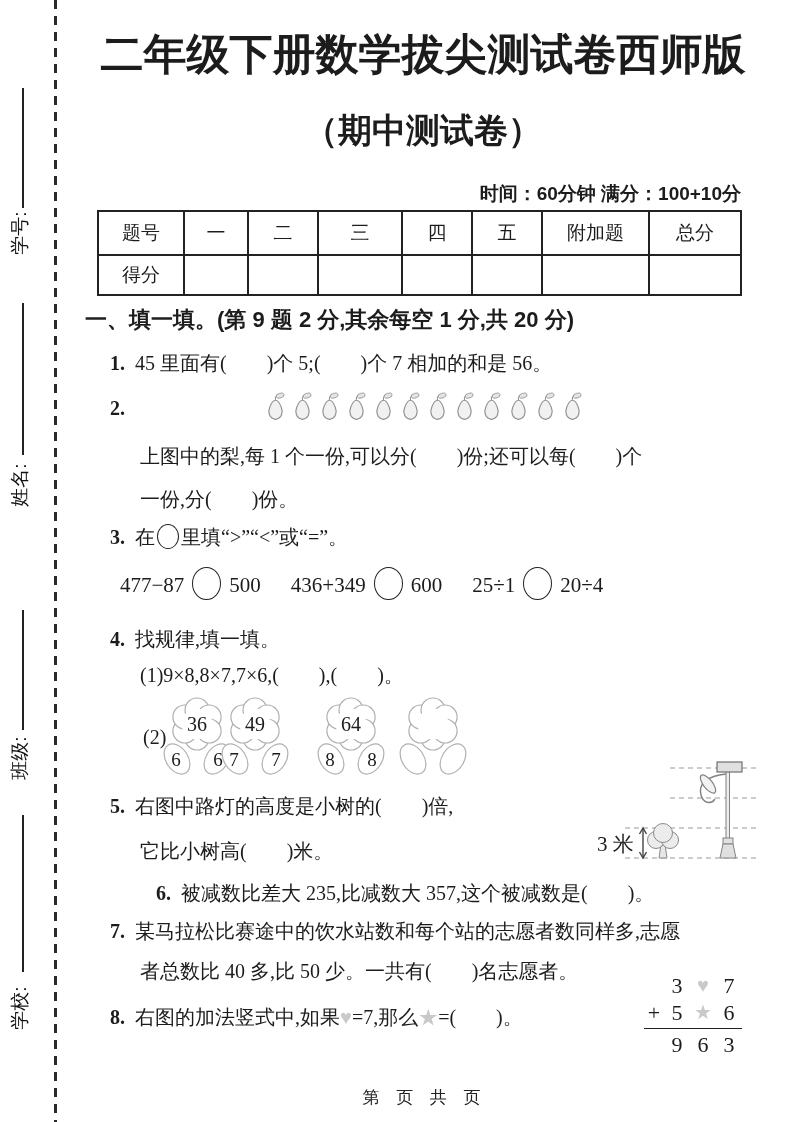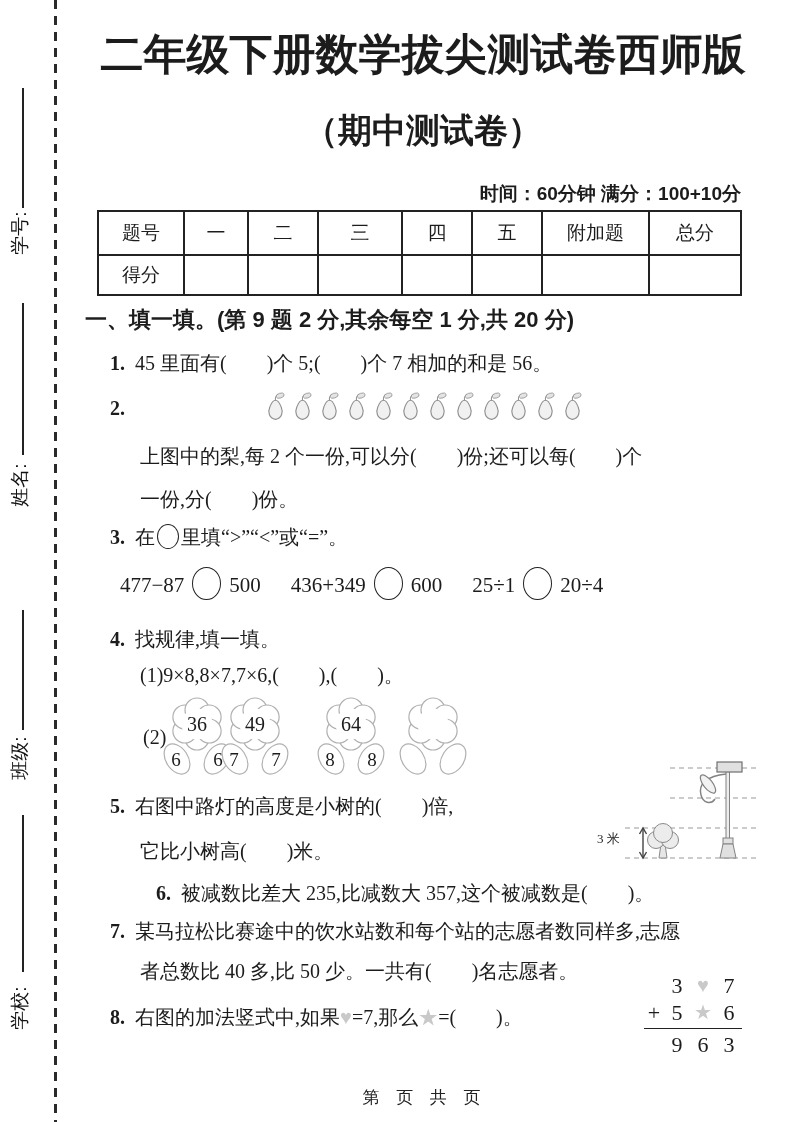--- a/index.html
+++ b/index.html
@@ -49,21 +49,21 @@
     border-radius:50%;vertical-align:-5px;margin:0 2px;}
 
   
   .flower-area{position:absolute;left:0;top:696px;width:793px;height:88px;}
   .sub2-label{position:absolute;left:143px;top:30px;font-size:20px;}
   .flower-group{position:absolute;top:0;width:78px;height:86px;}
   .flower-group svg{width:78px;height:86px;display:block;}
 
   
   .lamp-figure{position:absolute;left:595px;top:750px;width:170px;height:125px;}
-  .fig-label{position:absolute;left:2px;top:80px;font-size:13px;}
+  .fig-label{position:absolute;left:2px;top:80px;font-size:21px;}
 
   
   .addition{position:absolute;left:644px;top:972px;display:grid;
     grid-template-columns:20px 26px 26px 26px;font-size:22px;line-height:27px;}
   .addition span{text-align:center;height:27px;}
   .sum-line{grid-column:1/-1;border-top:1.8px solid #222;height:0;margin:2px 0 2px 0;}
   .gicon{color:#c9c9c9;font-size:20px;}
 
   .footer{position:absolute;left:90px;right:40px;top:1086px;text-align:center;
     font-family:"Liberation Sans",sans-serif;font-size:17px;word-spacing:12px;color:#222;}
@@ -186,21 +186,21 @@
         <path d="M13 9 C10 9 9 12 7.5 15.5 C5.5 20 6.5 26.5 13 27.5 C19.5 26.5 20.5 20 18.5 15.5 C17 12 16 9 13 9 Z" fill="#f1f1f1" stroke="#8f8f8f" stroke-width="1.1"></path>
         <path d="M13 9 C12.5 6.5 13.5 4.5 15.5 3" fill="none" stroke="#8f8f8f" stroke-width="1"></path>
         <ellipse cx="17.5" cy="4.5" rx="4" ry="2.3" transform="rotate(-18 17.5 4.5)" fill="#e4e4e4" stroke="#9a9a9a" stroke-width="0.8"></ellipse>
       </svg>
       <svg viewBox="0 0 26 32">
         <path d="M13 9 C10 9 9 12 7.5 15.5 C5.5 20 6.5 26.5 13 27.5 C19.5 26.5 20.5 20 18.5 15.5 C17 12 16 9 13 9 Z" fill="#f1f1f1" stroke="#8f8f8f" stroke-width="1.1"></path>
         <path d="M13 9 C12.5 6.5 13.5 4.5 15.5 3" fill="none" stroke="#8f8f8f" stroke-width="1"></path>
         <ellipse cx="17.5" cy="4.5" rx="4" ry="2.3" transform="rotate(-18 17.5 4.5)" fill="#e4e4e4" stroke="#9a9a9a" stroke-width="0.8"></ellipse>
       </svg>
     </div>
-  <div class="qcont" style="top:443px;">上图中的梨,每 2 个一份,可以分(　　)份;还可以每(　　)个</div>
+  <div class="qcont" style="top:443px;">上图中的梨,每 1 个一份,可以分(　　)份;还可以每(　　)个</div>
   <div class="qcont" style="top:486px;">一份,分(　　)份。</div>
 
   <div class="qline" style="top:524px;">
     <span class="qnum">3.</span><span>在</span><span class="inline-circle"></span><span>里填“&gt;”“&lt;”或“=”。</span>
   </div>
   <div class="expr-row" id="expr-row">
       <span class="expr"><span>477−87</span><span class="cmp-circle"></span><span>500</span></span>
       <span class="expr"><span>436+349</span><span class="cmp-circle"></span><span>600</span></span>
       <span class="expr"><span>25÷1</span><span class="cmp-circle"></span><span>20÷4</span></span>
     </div>

